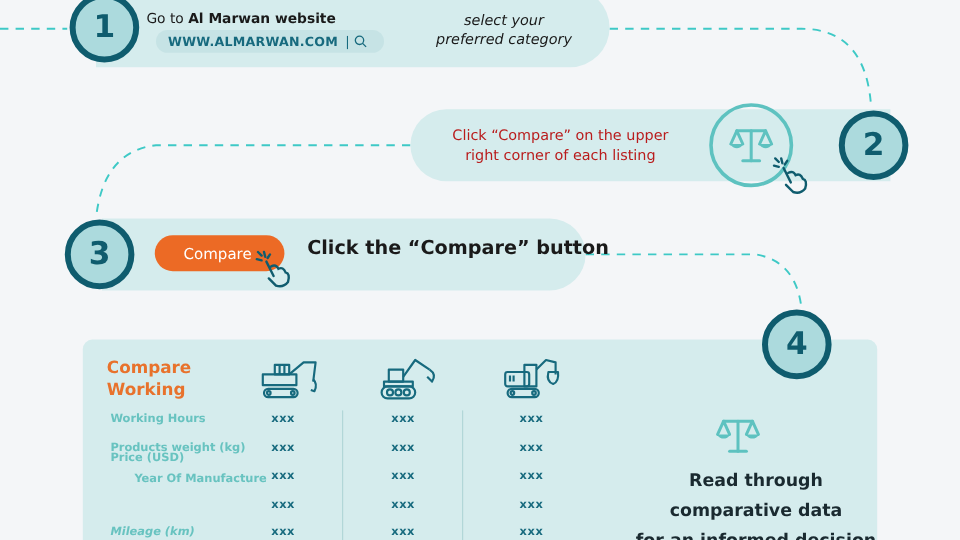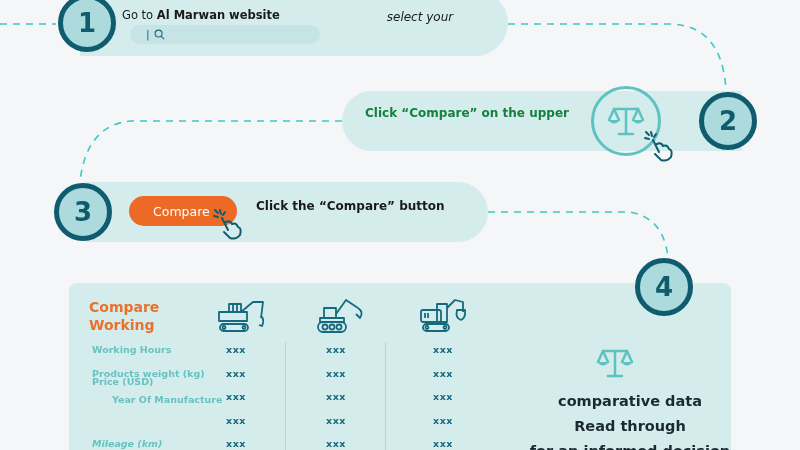--- a/index.html
+++ b/index.html
@@ -21,29 +21,29 @@
   .s1-line1 { position: absolute; left: 122px; top: 8px; font-size: 11.5px; color: #1a1a1a; }
   .s1-line1 b { font-weight: bold; }
   .url-box { position: absolute; left: 130px; top: 25px; width: 190px; height: 19px; border-radius: 10px; background: #c6e3e5; display: flex; align-items: center; padding-left: 10px; }
   .url-text { font-size: 10.5px; font-weight: bold; color: #176a7e; letter-spacing: 0.2px; }
   .url-sep { color: #176a7e; font-size: 11px; margin: 0 4px 0 6px; }
   .search-ic { width: 11px; height: 11px; }
   .s1-right { position: absolute; left: 330px; top: 9px; width: 180px; text-align: center; font-size: 12px; line-height: 16px; color: #1a1a1a; font-style: italic; }
 
   
   #pill2 { left: 342px; top: 91px; width: 400px; height: 60px; border-radius: 30px 0 0 30px; }
-  .s2-text { position: absolute; left: 362px; top: 105px; width: 210px; text-align: center; font-size: 12px; font-weight: bold; line-height: 16px; color: #15803d; }
+  .s2-text { position: absolute; left: 362px; top: 105px; width: 210px; text-align: center; font-size: 12px; font-weight: normal; line-height: 16px; color: #b91c1c; }
   .scale-ring { position: absolute; left: 591px; top: 86px; width: 70px; height: 70px; border-radius: 50%; border: 3px solid #5ec2c0; display: flex; align-items: center; justify-content: center; }
   #circle2 { left: 699px; top: 92px; }
 
   
   #pill3 { left: 85px; top: 182px; width: 403px; height: 60px; border-radius: 0 30px 30px 0; }
   #circle3 { left: 54px; top: 183px; }
   .compare-btn { position: absolute; left: 129px; top: 196px; width: 108px; height: 30px; border-radius: 15px; background: #ec6a25; color: #fff; font-size: 12.5px; display: flex; align-items: center; padding-left: 24px; }
-  .s3-text { position: absolute; left: 256px; top: 199px; font-size: 12px; font-weight: bold; line-height: 15px; color: #1a1a1a; }
+  .s3-text { position: absolute; left: 256px; top: 199px; font-size: 16px; font-weight: bold; line-height: 15px; color: #1a1a1a; }
 
   
   .card { position: absolute; left: 69px; top: 283px; width: 662px; height: 180px; background: #d5eced; border-radius: 8px; }
   #circle4 { left: 635px; top: 258px; }
   .cp-title { position: absolute; left: 89px; top: 298px; font-size: 14px; font-weight: bold; color: #e8722c; line-height: 18px; }
   .row-label { position: absolute; left: 92px; font-size: 9.5px; font-weight: bold; color: #68c3c0; }
   .cell { position: absolute; font-size: 9.5px; font-weight: bold; color: #176a7e; letter-spacing: 0.5px; }
   .col-sep { position: absolute; top: 342px; width: 1px; height: 110px; background: #b2d7d8; }
   .machine { position: absolute; top: 298px; }
   .read-icon { position: absolute; left: 593px; top: 345px; }
@@ -60,33 +60,36 @@
     <path d="M488 212 L630 212 Q664 218 668 258"></path>
   </g>
 </svg>
 
 <div class="pill" id="pill1"></div>
 <div class="num-circle" id="circle1">1</div>
 <div class="s1-line1">
   <span>Go to </span><b>Al Marwan website</b>
 </div>
 <div class="url-box">
+  <span class="url-text">WWW.ALMARWAN.COM</span>
   <span class="url-sep">|</span>
   <svg class="search-ic" viewBox="0 0 12 12">
     <circle cx="5" cy="5" r="3.8" fill="none" stroke="#176a7e" stroke-width="1.2"></circle>
     <line x1="7.8" y1="7.8" x2="11" y2="11" stroke="#176a7e" stroke-width="1.2"></line>
   </svg>
 </div>
 <div class="s1-right">
   <div>select your</div>
+  <div>preferred category</div>
 </div>
 
 <div class="pill" id="pill2"></div>
 <div class="s2-text">
   <div>Click “Compare” on the upper</div>
+  <div>right corner  of each listing</div>
 </div>
 <div class="scale-ring">
   <svg width="40" height="36" viewBox="0 0 40 36">
     <g stroke="#5ec2c0" stroke-width="2.5" fill="none" stroke-linecap="round">
       <line x1="8" y1="6" x2="32" y2="6"></line>
       <line x1="20" y1="6" x2="20" y2="31"></line>
       <line x1="13" y1="31" x2="27" y2="31"></line>
       <path d="M8 6 L3 17 M8 6 L13 17"></path>
       <path d="M32 6 L27 17 M32 6 L37 17"></path>
     </g>
@@ -201,16 +204,16 @@
     <line x1="8" y1="6" x2="32" y2="6"></line>
     <line x1="20" y1="6" x2="20" y2="31"></line>
     <line x1="13" y1="31" x2="27" y2="31"></line>
     <path d="M8 6 L3 17 M8 6 L13 17"></path>
     <path d="M32 6 L27 17 M32 6 L37 17"></path>
   </g>
   <path d="M2 17 Q8 24 14 17 Z" fill="#5ec2c0"></path>
   <path d="M26 17 Q32 24 38 17 Z" fill="#5ec2c0"></path>
 </svg>
 <div class="read-text">
+  <div>Read through</div>
   <div>comparative data</div>
-  <div>Read through</div>
   <div>for an informed decision</div>
 </div>
 
 </body></html>

